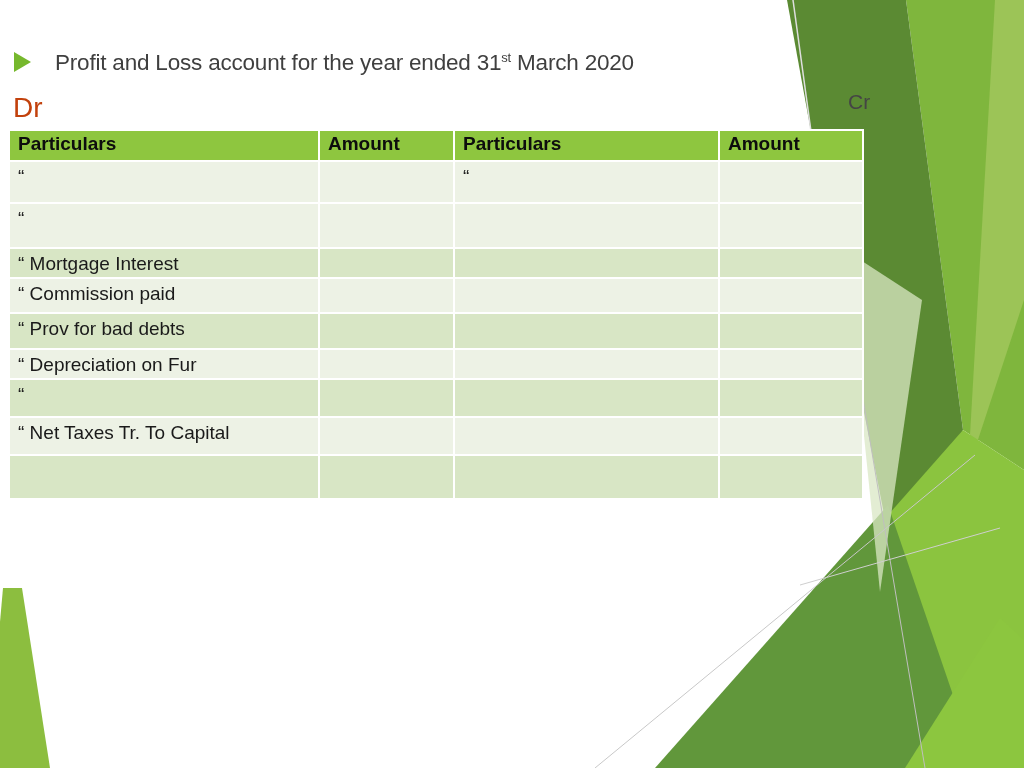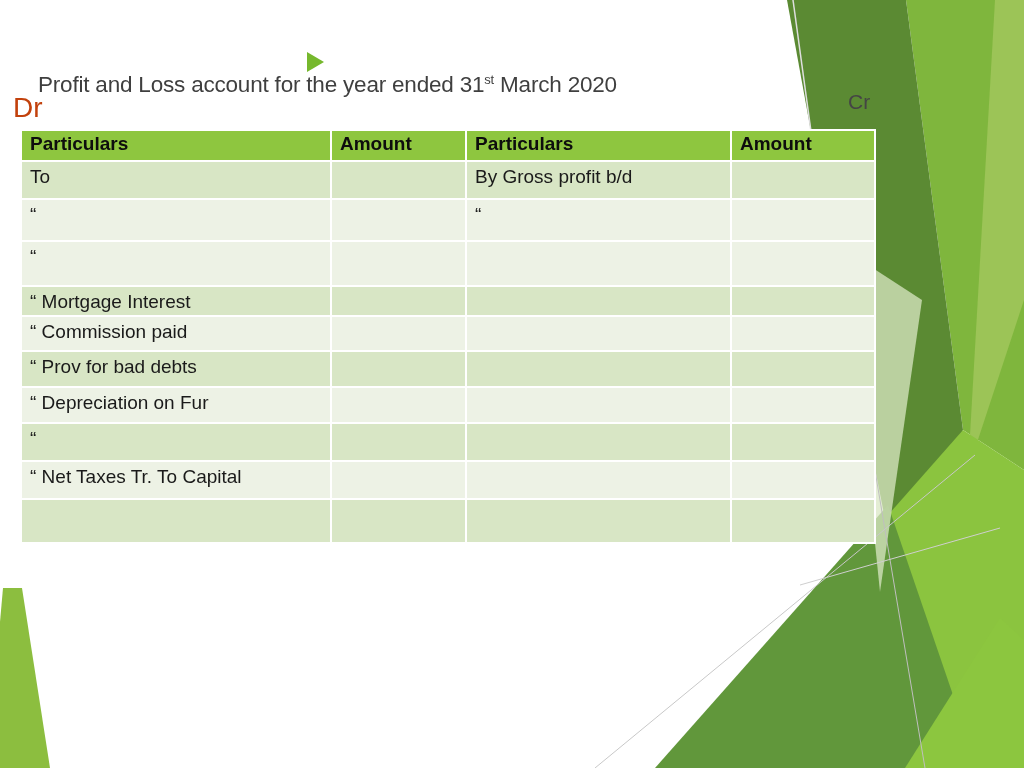--- a/index.html
+++ b/index.html
@@ -1,28 +1,28 @@
 <!DOCTYPE html>
 <html><head>
 <meta charset="utf-8">
 <style>
   html,body{margin:0;padding:0;background:#fff;}
   .slide{
     position:relative;width:1024px;height:768px;overflow:hidden;background:#ffffff;
     font-family:"Liberation Sans","DejaVu Sans",sans-serif;
   }
   .bg-svg{position:absolute;left:0;top:0;width:1024px;height:768px;z-index:0;}
-  .title-row{position:absolute;left:14px;top:50px;display:flex;align-items:center;z-index:2;flex-direction:column;}
+  .title-row{position:absolute;left:14px;top:50px;display:flex;align-items:flex-start;z-index:2;}
   .bullet-tri{width:0;height:0;border-left:17px solid #76B82D;border-top:10px solid transparent;
     border-bottom:10px solid transparent;margin-top:2px;}
   .title-text{margin-left:24px;font-size:22.5px;color:#3F3F3F;letter-spacing:-0.2px;white-space:nowrap;}
   .title-text sup{font-size:13px;line-height:0;}
   .dr-label{position:absolute;left:13px;top:92px;font-size:28px;color:#c2410c;z-index:2;}
   .cr-label{position:absolute;left:848px;top:90px;font-size:21px;color:#454545;z-index:2;}
-  .pl-table-wrap{position:absolute;left:20px;top:129px;z-index:2;}
+  .pl-table-wrap{position:absolute;left:8px;top:129px;z-index:2;}
   table.pl{border-collapse:collapse;table-layout:fixed;width:854px;}
   table.pl th, table.pl td{
     border:2px solid #ffffff;overflow:hidden;white-space:nowrap;
     vertical-align:top;text-align:left;
   }
   table.pl th{background:#8EC63F;color:#0d0d0d;font-size:19px;font-weight:bold;padding:2px 0 0 8px;}
   table.pl td{font-size:19px;color:#1a1a1a;padding:4px 0 0 8px;}
   tr.dark td{background:#D8E6C5;}
   tr.light td{background:#EDF2E5;}
 </style>
@@ -68,26 +68,20 @@
       </colgroup>
       <thead>
         <tr style="height:31px">
           <th>Particulars</th>
           <th>Amount</th>
           <th>Particulars</th>
           <th>Amount</th>
         </tr>
       </thead>
       <tbody>
-        <tr class="dark" style="height:38px">
-          <td>To</td>
-          <td></td>
-          <td>By Gross profit b/d</td>
-          <td></td>
-        </tr>
         <tr class="light" style="height:42px">
           <td>“</td>
           <td></td>
           <td>“</td>
           <td></td>
         </tr>
         <tr class="light" style="height:45px">
           <td>“</td>
           <td></td>
           <td></td>
@@ -104,21 +98,21 @@
           <td></td>
           <td></td>
           <td></td>
         </tr>
         <tr class="dark" style="height:36px">
           <td>“ Prov for bad debts</td>
           <td></td>
           <td></td>
           <td></td>
         </tr>
-        <tr class="light" style="height:36px">
+        <tr class="light" style="height:30px">
           <td>“ Depreciation on Fur</td>
           <td></td>
           <td></td>
           <td></td>
         </tr>
         <tr class="dark" style="height:38px">
           <td>“</td>
           <td></td>
           <td></td>
           <td></td>

